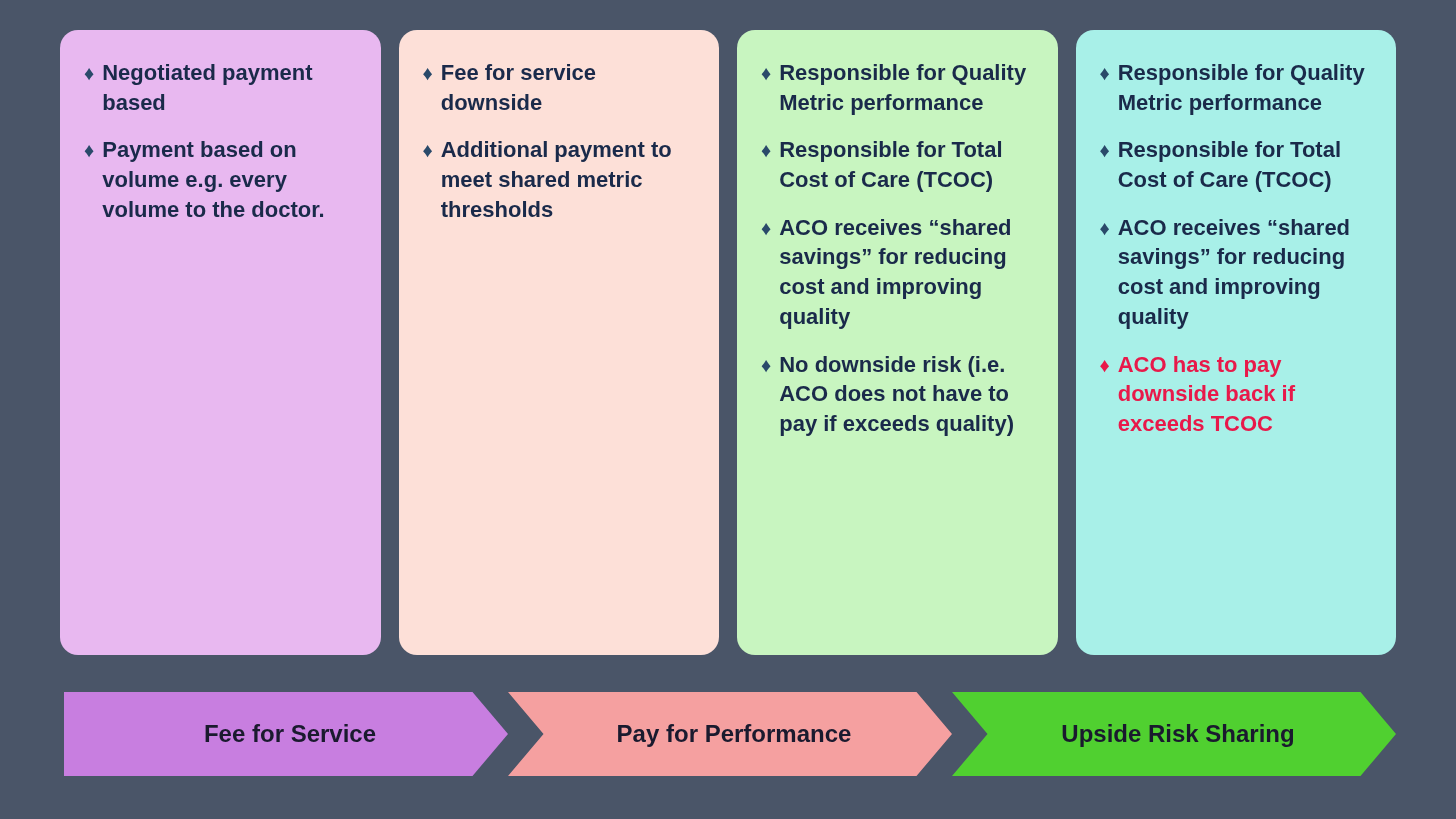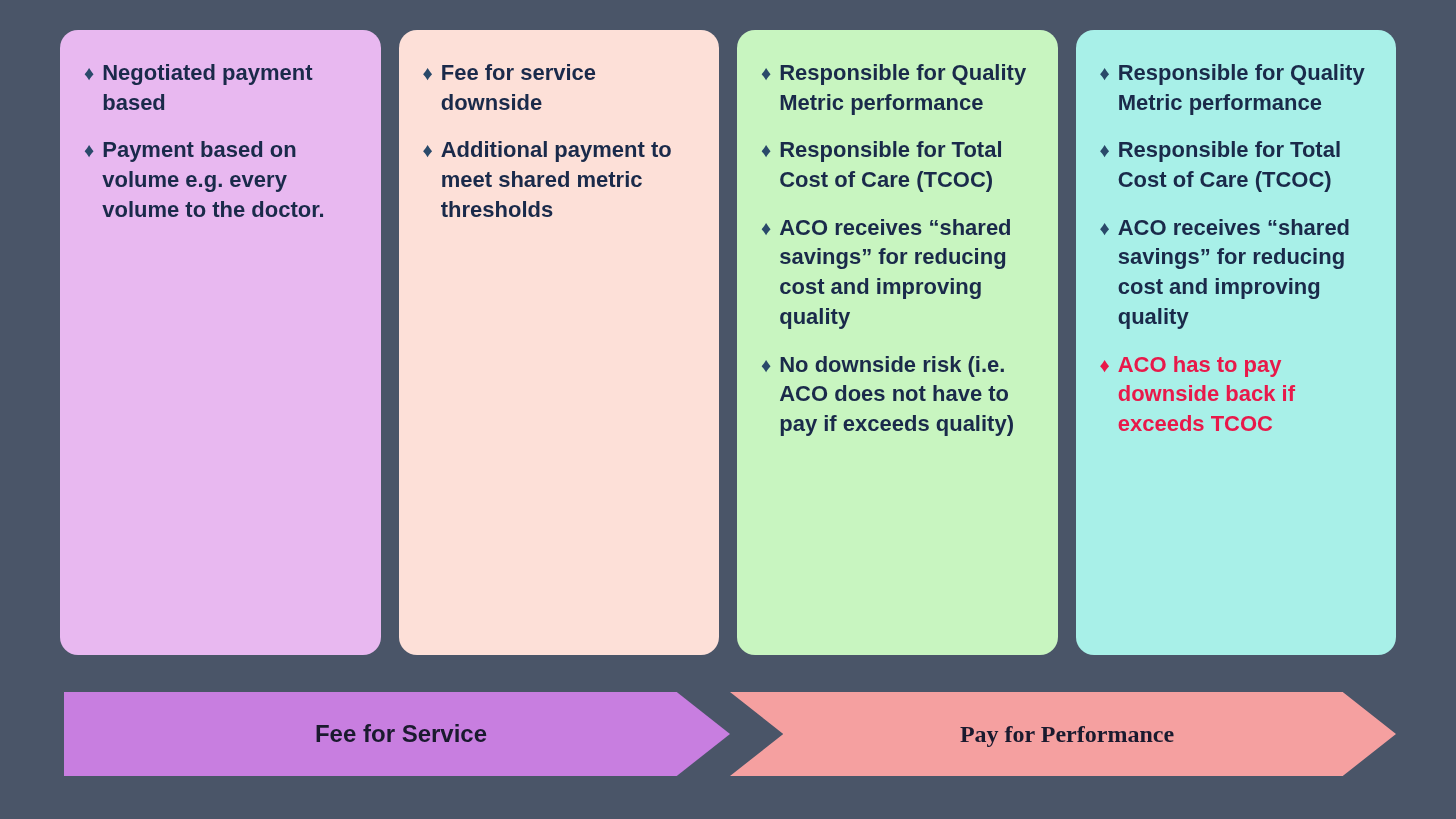--- a/index.html
+++ b/index.html
@@ -83,21 +83,21 @@
       text-align: center;
       clip-path: polygon(0% 0%, 92% 0%, 100% 50%, 92% 100%, 0% 100%, 8% 50%);
     }
 
     .arrow-shape:first-child {
       clip-path: polygon(0% 0%, 92% 0%, 100% 50%, 92% 100%, 0% 100%);
       margin-left: 4px;
     }
 
     .arrow-ffs { background-color: #c87ee0; }
-    .arrow-pfp { background-color: #f5a0a0; font-family: Liberation Serif, serif; }
+    .arrow-pfp { background-color: #f5a0a0; }
     .arrow-upside { background-color: #50d030; }
     .arrow-downside { background-color: #30d0c0; }
 
     .arrow-label {
       padding: 0 20px 0 28px;
       line-height: 1.2;
     }
   </style>
 </head>
 <body>
@@ -160,13 +160,16 @@
       </div>
     </div>
   </div>
 <div class="arrows-row" id="arrows-container">
     <div class="arrow-shape arrow-ffs arrow-first" style="clip-path: polygon(0% 0%, 92% 0%, 100% 50%, 92% 100%, 0% 100%);">
       <span class="arrow-label">Fee for Service</span>
     </div>
     <div class="arrow-shape arrow-pfp">
       <span class="arrow-label">Pay for Performance</span>
     </div>
+    <div class="arrow-shape arrow-upside">
+      <span class="arrow-label">Upside Risk Sharing</span>
+    </div>
   </div>
 
 </body></html>

